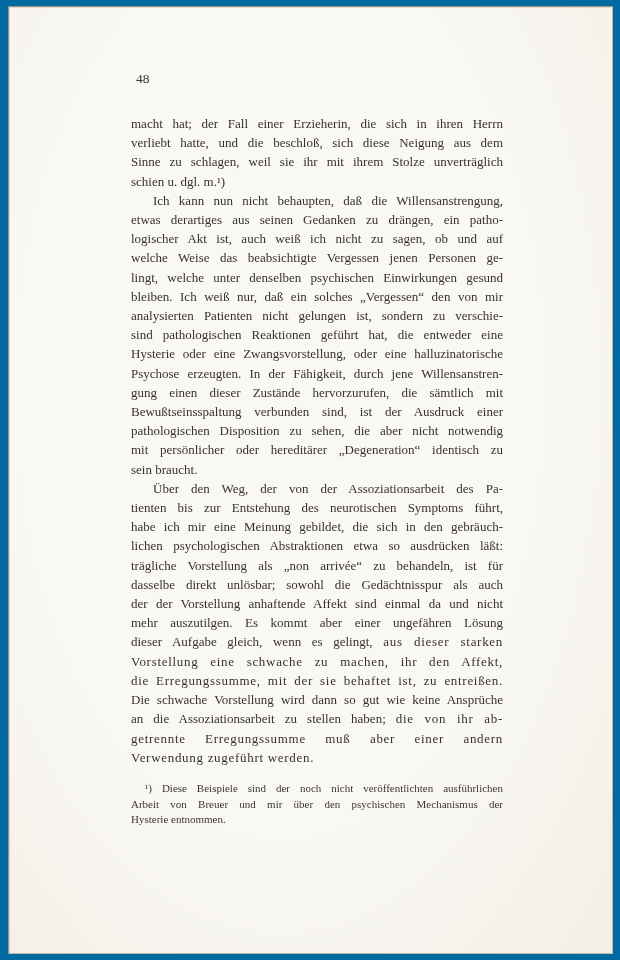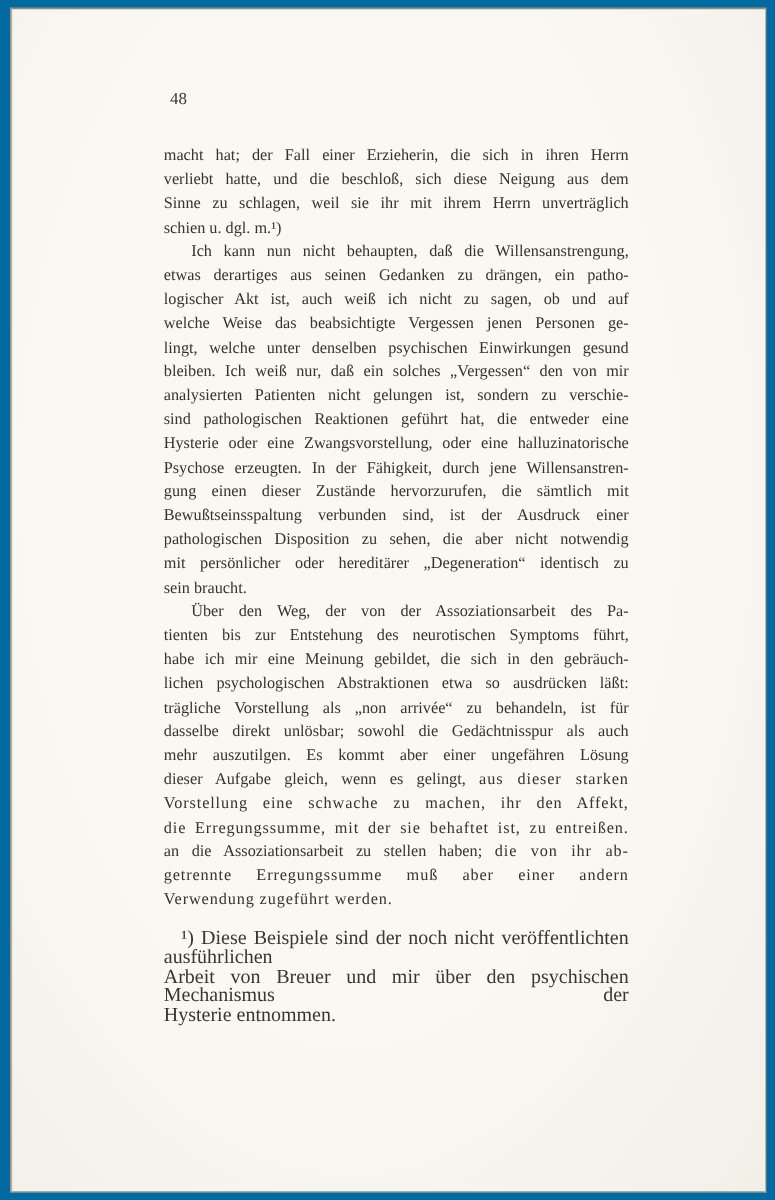--- a/index.html
+++ b/index.html
@@ -46,38 +46,38 @@
     color: #37332b;
     text-align: justify;
     text-align-last: justify;
     white-space: normal;
   }
   .line.ind { text-indent: 22px; }
   .line.pl  { text-align-last: left; }
   .gesperrt { letter-spacing: 0.7px; }
   .footnote { margin-top: 14px; }
   .footnote .line {
-    font-size: 16px;
+    font-size: 11px;
     line-height: 15.6px;
     color: #3b372f;
   }
   .footnote .line.ind { text-indent: 14px; }
 </style>
 </head>
 <body>
 
 <div class="scan">
   <div class="page">
     <div class="content">
       <div class="pageno">48</div>
       <div>
           <div>
             <div class="line"><span>macht hat; der Fall einer Erzieherin, die sich in ihren Herrn</span></div>
             <div class="line"><span>verliebt hatte, und die beschloß, sich diese Neigung aus dem</span></div>
-            <div class="line"><span>Sinne zu schlagen, weil sie ihr mit ihrem Herrn unverträglich</span></div>
+            <div class="line"><span>Sinne zu schlagen, weil sie ihr mit ihrem Stolze unverträglich</span></div>
             <div class="line pl"><span>schien u. dgl. m.¹)</span></div>
           </div>
           <div>
             <div class="line ind"><span>Ich kann nun nicht behaupten, daß die Willensanstrengung,</span></div>
             <div class="line"><span>etwas derartiges aus seinen Gedanken zu drängen, ein patho-</span></div>
             <div class="line"><span>logischer Akt ist, auch weiß ich nicht zu sagen, ob und auf</span></div>
             <div class="line"><span>welche Weise das beabsichtigte Vergessen jenen Personen ge-</span></div>
             <div class="line"><span>lingt, welche unter denselben psychischen Einwirkungen gesund</span></div>
             <div class="line"><span>bleiben. Ich weiß nur, daß ein solches „Vergessen“ den von mir</span></div>
             <div class="line"><span>analysierten Patienten nicht gelungen ist, sondern zu verschie-</span></div>
@@ -90,24 +90,26 @@
             <div class="line"><span>mit persönlicher oder hereditärer „Degeneration“ identisch zu</span></div>
             <div class="line pl"><span>sein braucht.</span></div>
           </div>
           <div>
             <div class="line ind"><span>Über den Weg, der von der Assoziationsarbeit des Pa-</span></div>
             <div class="line"><span>tienten bis zur Entstehung des neurotischen Symptoms führt,</span></div>
             <div class="line"><span>habe ich mir eine Meinung gebildet, die sich in den gebräuch-</span></div>
             <div class="line"><span>lichen psychologischen Abstraktionen etwa so ausdrücken läßt:</span></div>
             <div class="line"><span>trägliche Vorstellung als „non arrivée“ zu behandeln, ist für</span></div>
             <div class="line"><span>dasselbe direkt unlösbar; sowohl die Gedächtnisspur als auch</span></div>
+            <div class="line"><span>der der Vorstellung anhaftende Affekt sind einmal da und nicht</span></div>
             <div class="line"><span>mehr auszutilgen. Es kommt aber einer ungefähren Lösung</span></div>
             <div class="line"><span>dieser Aufgabe gleich, wenn es gelingt, </span><span class="gesperrt">aus dieser starken</span></div>
             <div class="line"><span class="gesperrt">Vorstellung eine schwache zu machen, ihr den Affekt,</span></div>
             <div class="line"><span class="gesperrt">die Erregungssumme, mit der sie behaftet ist, zu entreißen.</span></div>
+            <div class="line"><span>Die schwache Vorstellung wird dann so gut wie keine Ansprüche</span></div>
             <div class="line"><span>an die Assoziationsarbeit zu stellen haben; </span><span class="gesperrt">die von ihr ab-</span></div>
             <div class="line"><span class="gesperrt">getrennte Erregungssumme muß aber einer andern</span></div>
             <div class="line pl"><span class="gesperrt">Verwendung zugeführt werden.</span></div>
           </div>
         </div>
       <div class="footnote">
           <div class="line ind"><span>¹) Diese Beispiele sind der noch nicht veröffentlichten ausführlichen</span></div>
           <div class="line"><span>Arbeit von Breuer und mir über den psychischen Mechanismus der</span></div>
           <div class="line pl"><span>Hysterie entnommen.</span></div>
         </div>

